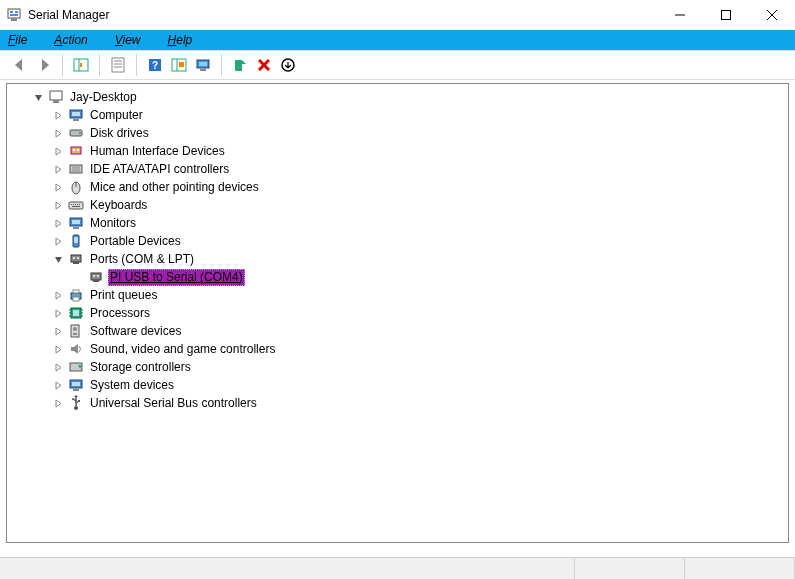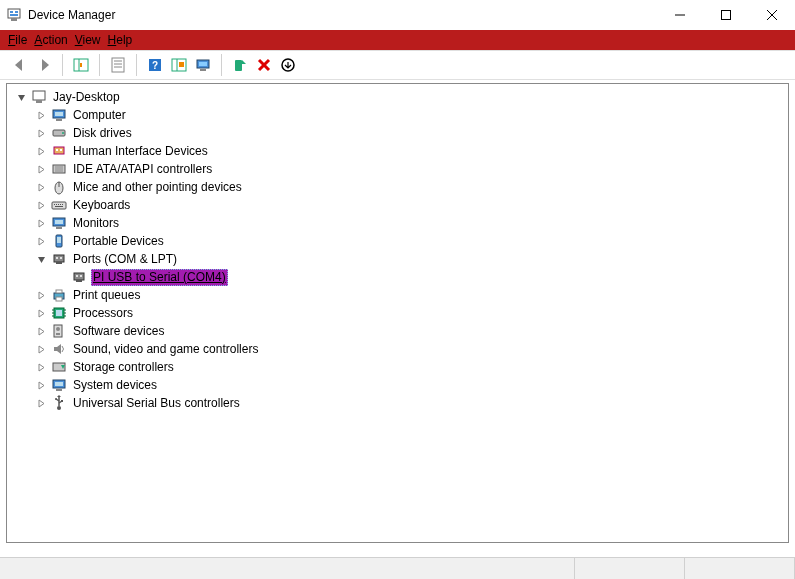--- a/index.html
+++ b/index.html
@@ -22,22 +22,23 @@
   .titlebar .app-icon { width:16px; height:16px; margin-right:6px; }
   .titlebar .title { flex:1; font-size:12px; }
   .win-controls { display:flex; height:100%; }
   .win-btn {
     width:46px; height:30px; display:flex; align-items:center; justify-content:center;
   }
   .win-btn svg { width:10px; height:10px; }
   
   .menubar {
     display:flex; align-items:center; height:20px;
-    padding:0 8px; gap:7px;
-    background:#b91c1c;
+    padding:0 8px; gap:27px;
+    background:#0ea5e9;
+    font-style:italic;
   }
   .menubar .menu-item { font-size:12px; }
   .menubar .menu-item .ul { text-decoration: underline; }
   
   .toolbar {
     display:flex; align-items:center; height:30px;
     padding:0 4px; gap:0;
     border-top:1px solid #e0e0e0;
     border-bottom:1px solid #e0e0e0;
     background:#fff;
@@ -48,21 +49,21 @@
     width:24px; height:24px; display:flex; align-items:center; justify-content:center;
     border:1px solid transparent; border-radius:2px;
   }
   .tool-btn svg { width:16px; height:16px; }
   
   .tree-wrap {
     border:1px solid #888;
     margin:3px 6px 0 6px;
     height:460px;
     overflow:auto;
-    padding:4px 0;
+    padding:4px 17px;
   }
   .tree-root { padding-left:8px; }
   .tree-row {
     display:flex; align-items:center; height:18px;
     padding-left:0;
     gap:4px;
   }
   .tree-children { padding-left:20px; }
   .expander {
     width:12px; height:12px; display:flex; align-items:center; justify-content:center;
@@ -100,21 +101,21 @@
 <div class="titlebar">
   <span class="app-icon">
     <svg viewBox="0 0 16 16">
       <rect x="2" y="2" width="12" height="9" fill="#fff" stroke="#555"></rect>
       <rect x="4" y="4" width="3" height="2" fill="#4a90d9"></rect>
       <rect x="9" y="4" width="3" height="2" fill="#4a90d9"></rect>
       <rect x="4" y="7" width="8" height="2" fill="#4a90d9"></rect>
       <rect x="5" y="11" width="6" height="3" fill="#888"></rect>
     </svg>
   </span>
-  <span class="title">Device Manager</span>
+  <span class="title">Serial Manager</span>
   <div class="win-controls">
     <div class="win-btn">
       <svg viewBox="0 0 10 10">
           <line x1="0" y1="5" x2="10" y2="5" stroke="#000" stroke-width="1"></line>
         </svg>
     </div>
     <div class="win-btn">
       <svg viewBox="0 0 10 10">
           <rect x="0.5" y="0.5" width="9" height="9" fill="none" stroke="#000" stroke-width="1"></rect>
         </svg>

